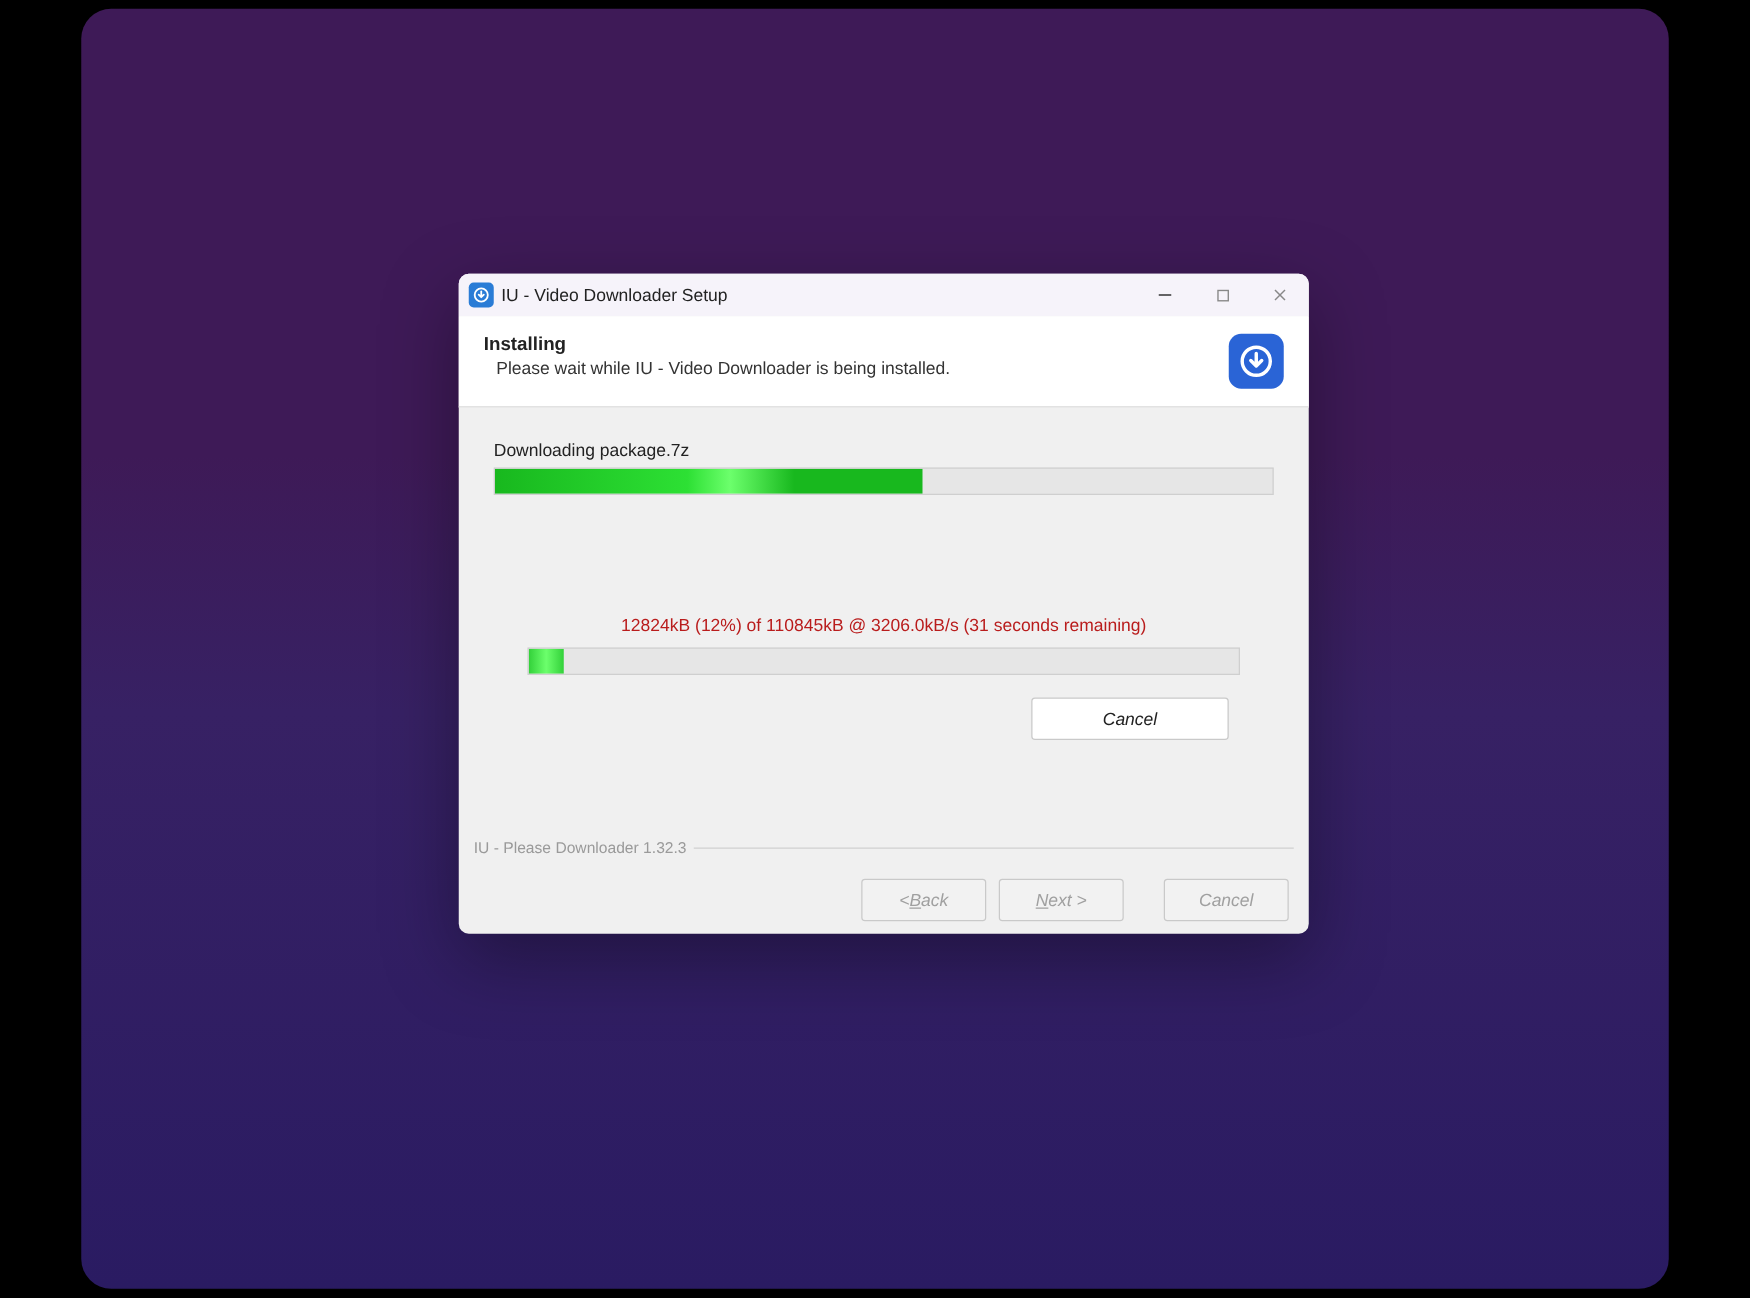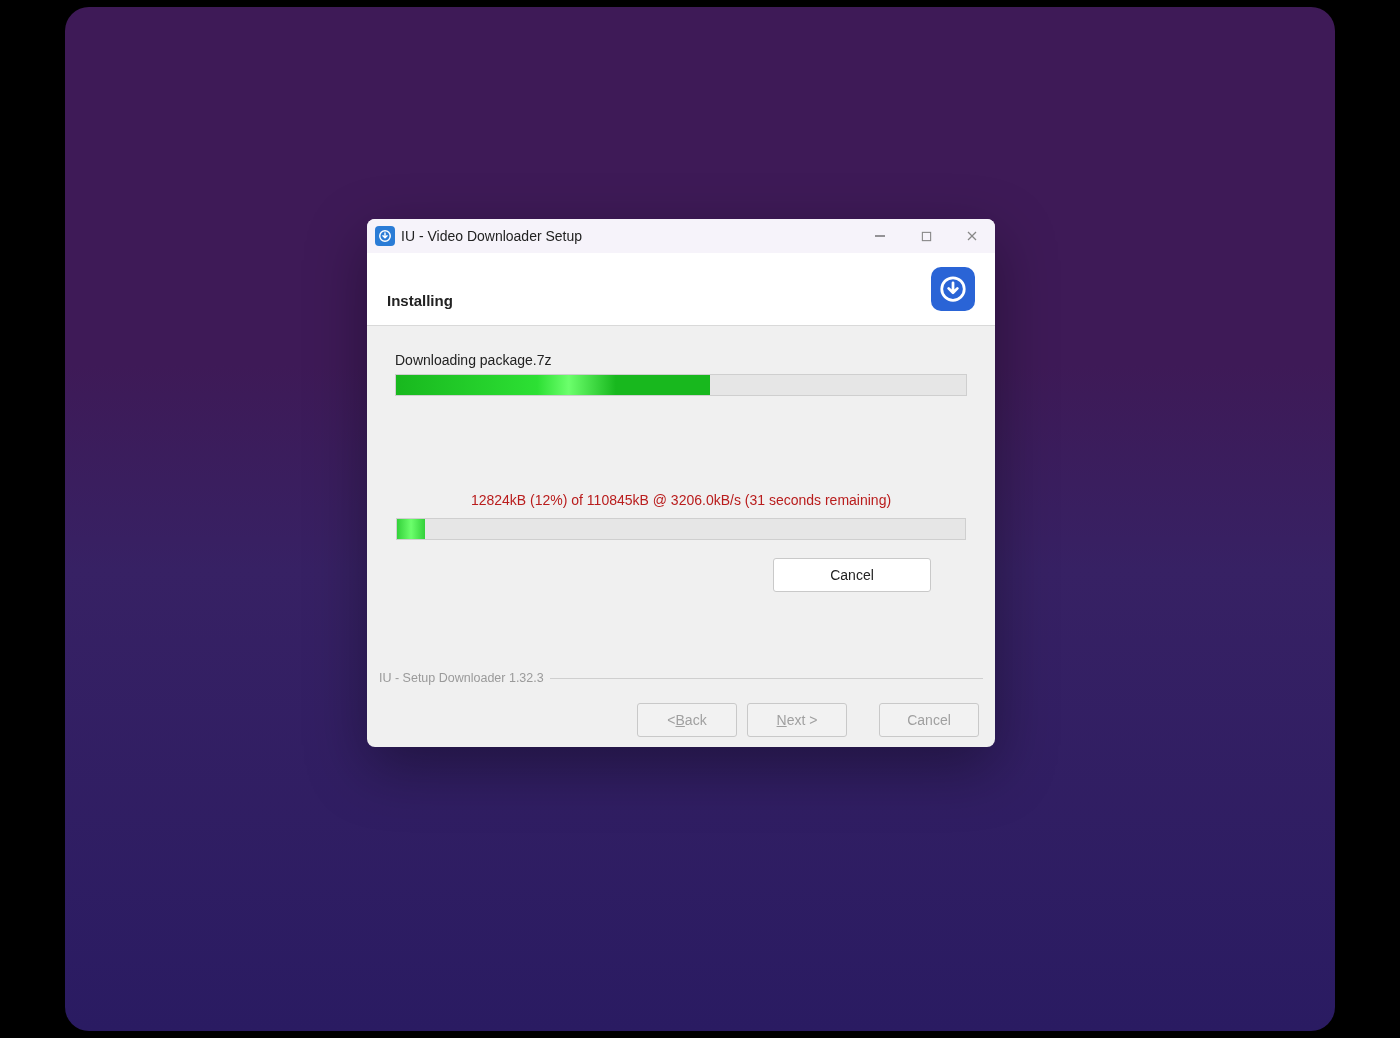--- a/index.html
+++ b/index.html
@@ -16,21 +16,21 @@
     margin: 7px auto;
     border-radius: 24px;
     background: linear-gradient(180deg, #3e1a57 0%, #3e1a57 35%, #372164 55%, #2a1b62 100%);
     position: relative;
     overflow: hidden;
   }
   .window {
     position: absolute;
     left: 302px;
     top: 212px;
-    width: 628px;
+    width: 680px;
     height: 528px;
     background: #f0f0f0;
     border-radius: 8px;
     box-shadow: 0 20px 60px rgba(0,0,0,0.35);
     display: flex;
     flex-direction: column;
   }
   .titlebar {
     height: 34px;
     background: #f6f3fa;
@@ -54,21 +54,21 @@
     display: flex; align-items: center; justify-content: center;
     color: #444;
   }
   .titlebar .winctl svg { display:block; }
 
   .header {
     background: #fff;
     padding: 14px 20px 14px 20px;
     border-bottom: 1px solid #d9d9d9;
     display: flex;
-    align-items: flex-end;
+    align-items: flex-start;
   }
   .header .texts { flex: 1; }
   .header .h1 { font-size: 15px; font-weight: 700; color: #222; margin-bottom: 2px; }
   .header .sub { font-size: 14px; color: #333; padding-left: 10px; }
   .header .big-icon {
     width: 44px; height: 44px;
     background: #2a64d6;
     border-radius: 10px;
     display: flex; align-items: center; justify-content: center;
     margin-left: 12px;
@@ -119,20 +119,21 @@
     height: 30px;
     background: #fff;
     border: 1px solid #c9c9c9;
     border-radius: 3px;
     font-size: 14px;
     color: #222;
     display: inline-flex;
     align-items: center;
     justify-content: center;
     padding: 16px 22px;
+    font-style: italic;
   }
   .btn.dl-cancel { width: 158px; }
   .btn.disabled { color: #a0a0a0; background: #f2f2f2; }
   .mnemonic { text-decoration: underline; }
 
   .footer-sep {
     position: absolute;
     left: 0; right: 0;
     bottom: 62px;
     display: flex;
@@ -183,20 +184,21 @@
         <svg width="12" height="12" viewBox="0 0 12 12">
             <line x1="2" y1="2" x2="10" y2="10" stroke="#888" stroke-width="1.2"></line>
             <line x1="10" y1="2" x2="2" y2="10" stroke="#888" stroke-width="1.2"></line>
           </svg>
       </span>
     </div>
 
     <div class="header">
       <div class="texts">
         <div class="h1">Installing</div>
+        <div class="sub">Please wait while IU - Video Downloader is being installed.</div>
       </div>
       <div class="big-icon">
         <svg width="30" height="30" viewBox="0 0 24 24" fill="none" stroke="#fff" stroke-width="2.2" stroke-linecap="round" stroke-linejoin="round">
           <circle cx="12" cy="12" r="9"></circle>
           <path d="M12 7v7M8.5 11.5 12 15l3.5-3.5"></path>
         </svg>
       </div>
     </div>
 
     <div class="body">
@@ -208,21 +210,21 @@
       <div class="sub-status">12824kB (12%) of 110845kB @ 3206.0kB/s (31 seconds remaining)</div>
       <div class="pbar secondary">
         <div class="fill" style="width: 5%;"></div>
       </div>
 
       <div class="dl-cancel-row">
         <div class="btn dl-cancel">Cancel</div>
       </div>
 
       <div class="footer-sep">
-        <span class="brand">IU - Setup Downloader 1.32.3</span>
+        <span class="brand">IU - Please Downloader 1.32.3</span>
         <span class="line"></span>
       </div>
 
       <div class="footer">
         <div class="btn disabled">
           <span>&lt; </span>
             <span class="mnemonic">B</span>
             <span>ack</span>
         </div>
         <div class="btn disabled">

